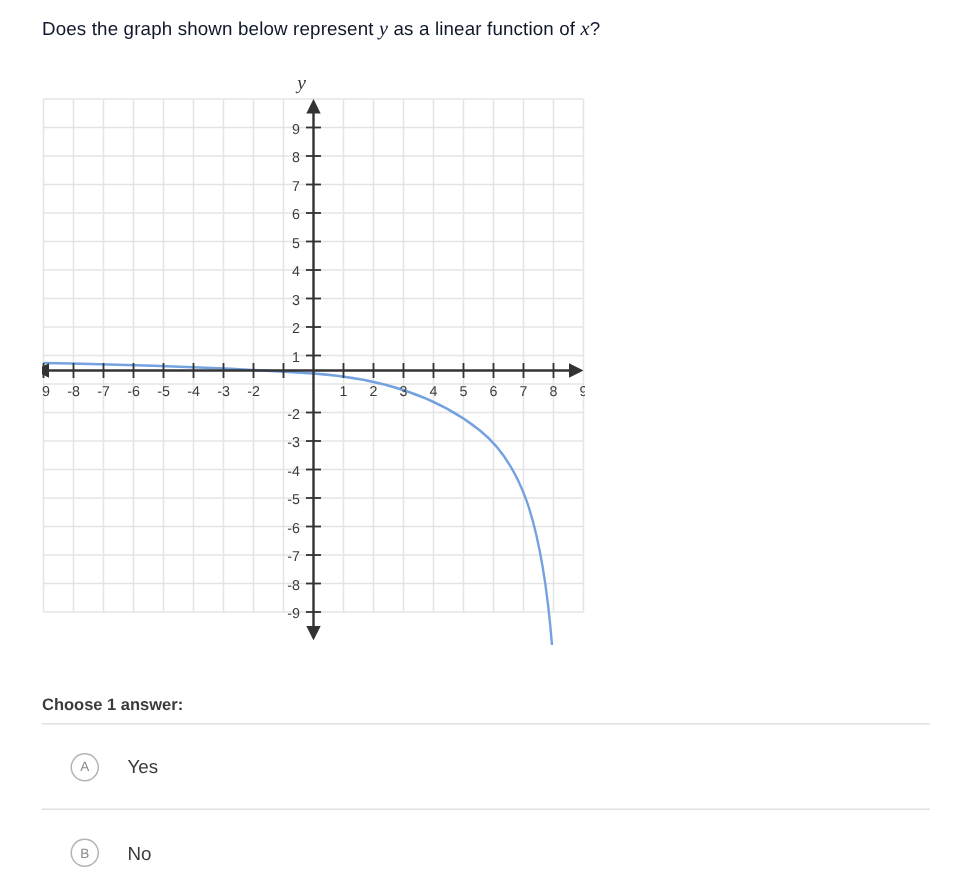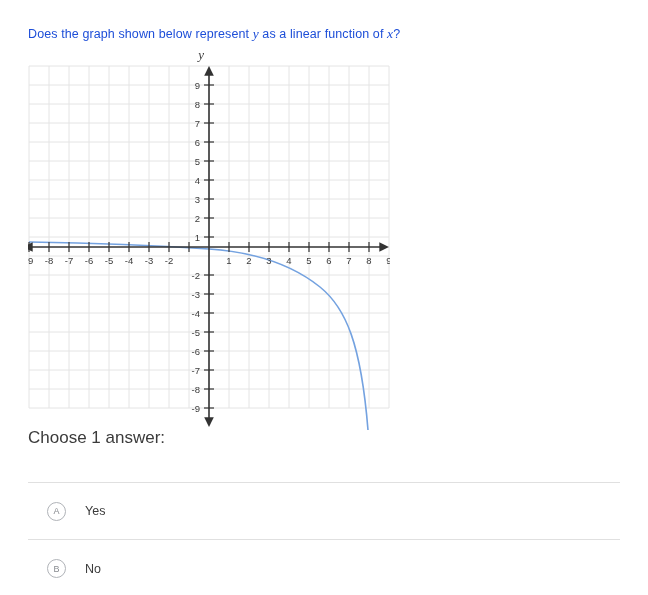--- a/index.html
+++ b/index.html
@@ -11,23 +11,23 @@
     width: 648px;
     height: 595px;
     font-family: "Liberation Sans", sans-serif;
     color: #3b3b3b;
     position: relative;
     overflow: hidden;
   }
   .question {
     position: absolute;
     left: 28px;
-    top: 26px;
+    top: 11px;
     font-size: 12.5px;
-    color: #1d4ed8;
+    color: #0f172a;
     letter-spacing: 0.1px;
   }
   .question .mathvar {
     font-family: "Liberation Serif", serif;
     font-style: italic;
     font-size: 13.5px;
   }
   .graph-wrap {
     position: absolute;
     left: 28px;
@@ -45,23 +45,23 @@
     fill: #3b3b3b;
   }
   .tick-label {
     font-family: "Liberation Sans", sans-serif;
     font-size: 9.5px;
     fill: #3b3b3b;
   }
   .choose {
     position: absolute;
     left: 28px;
-    top: 428px;
-    font-size: 17px;
-    font-weight: normal;
+    top: 464px;
+    font-size: 11px;
+    font-weight: bold;
     color: #3b3b3b;
   }
   .answers {
     position: absolute;
     left: 28px;
     top: 482px;
     width: 592px;
   }
   .answer-row {
     display: flex;

